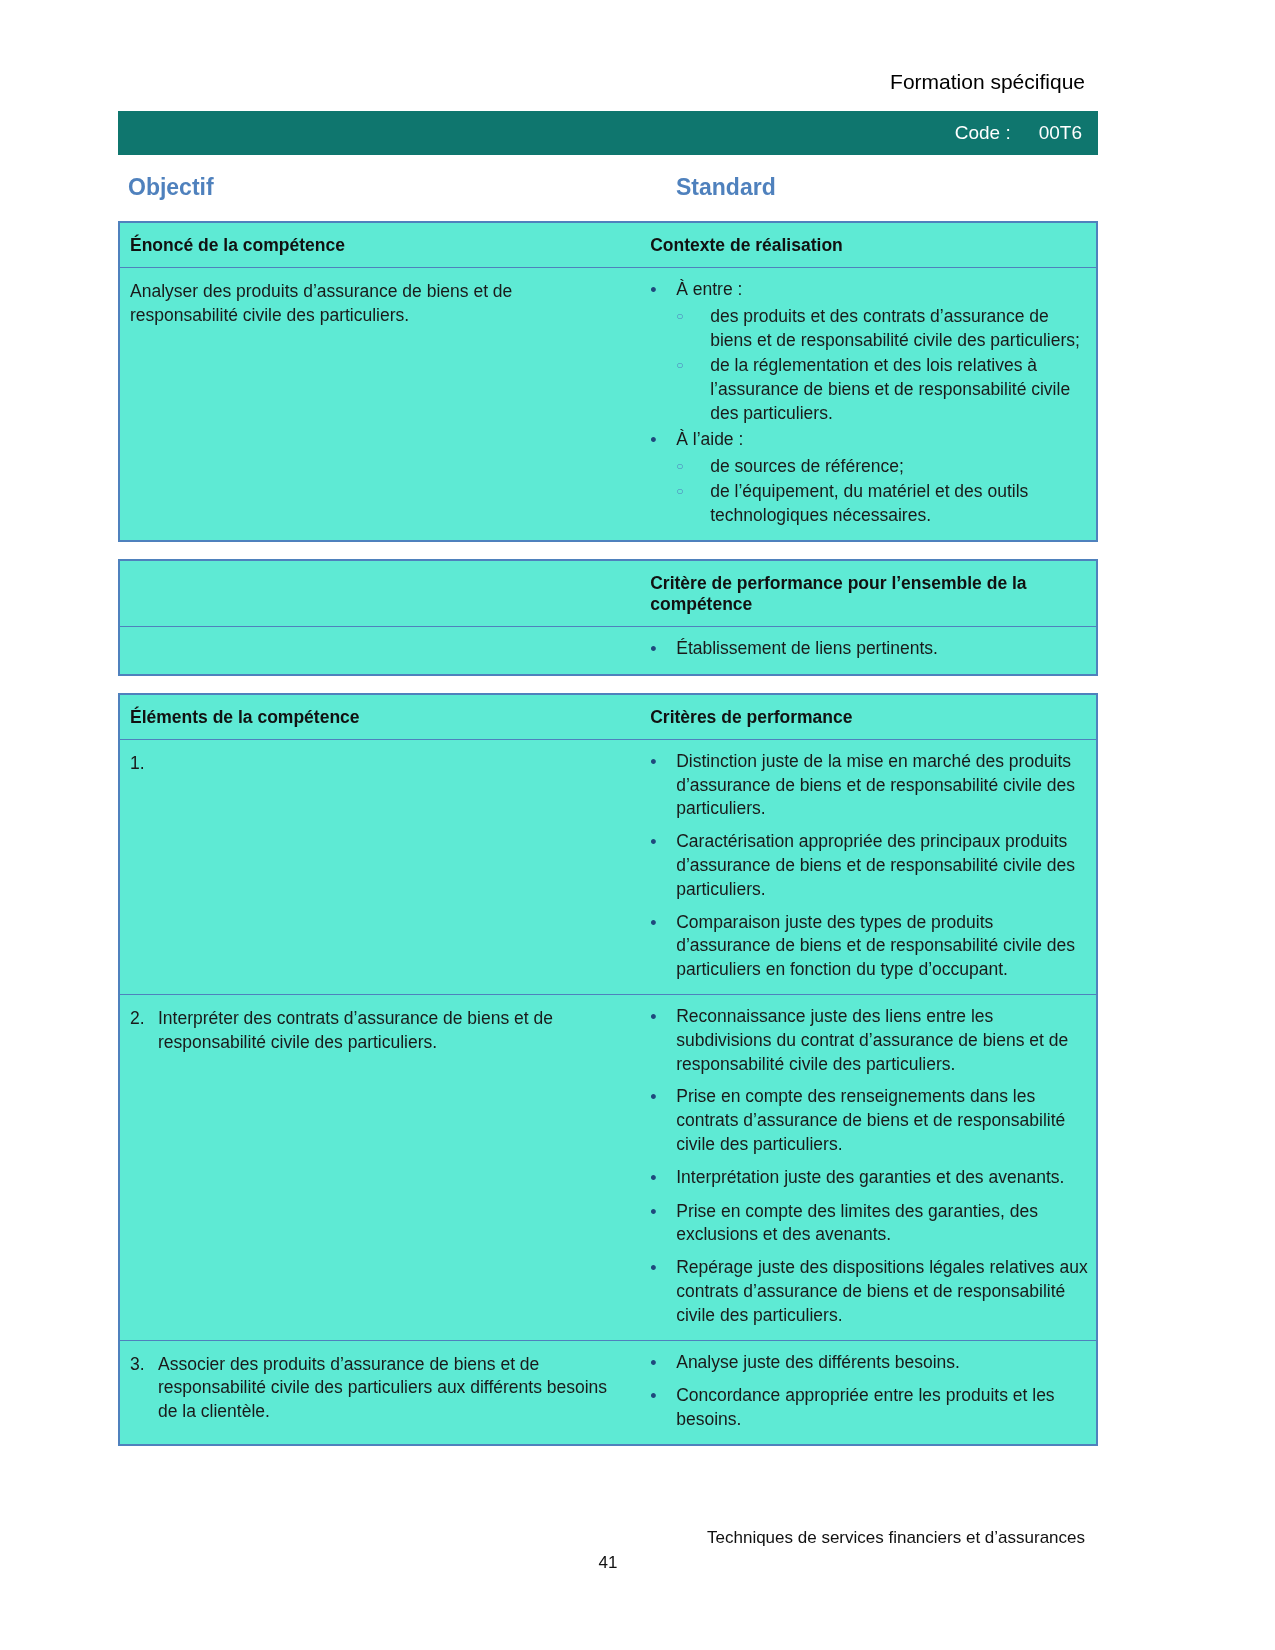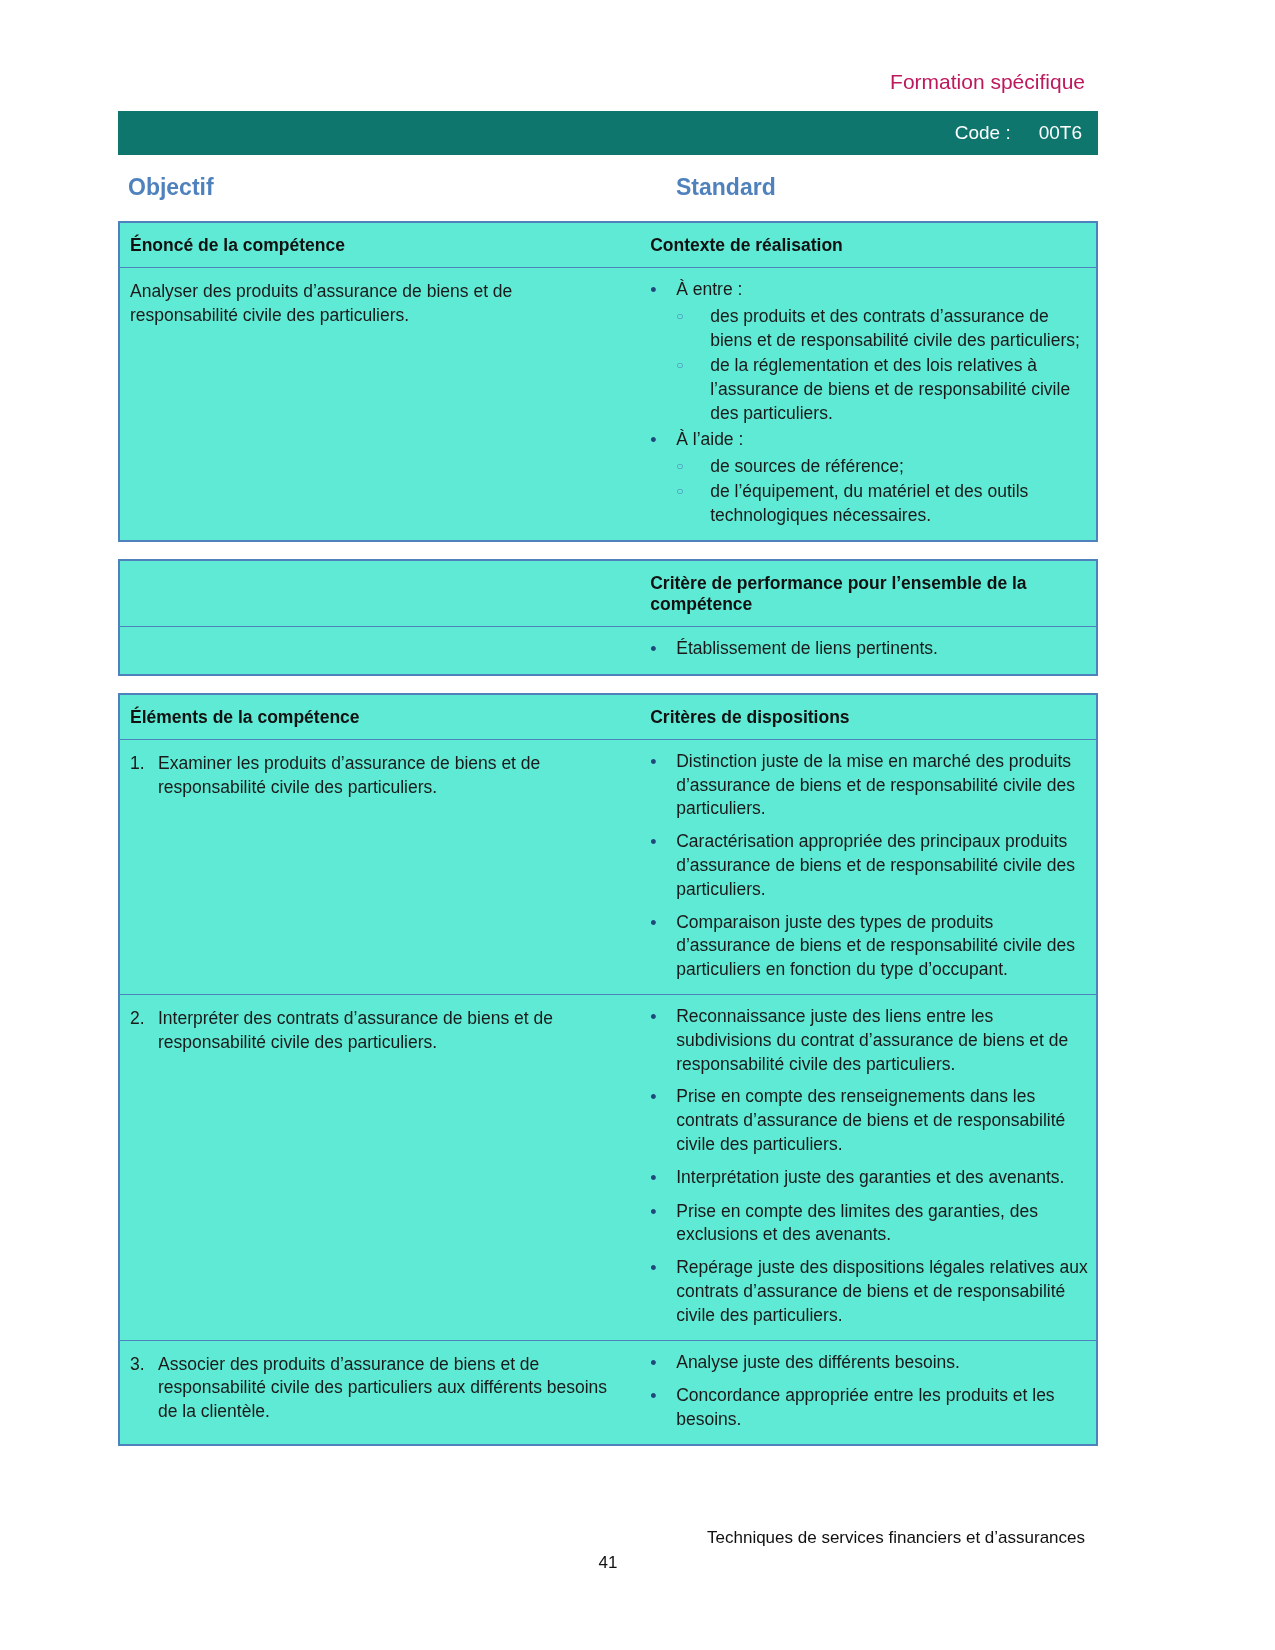--- a/index.html
+++ b/index.html
@@ -12,21 +12,21 @@
     background:#ffffff;
     color:#1a1a1a;
     overflow:hidden;
     margin:0 auto;
   }
 
   .content { position:absolute; left:118px; top:0; width:980px; }
 
   
   .doc-header { padding-top:70px; text-align:right; padding-right:13px; }
-  .doc-header span { color:#be185d; font-size:21px; }
+  .doc-header span { color:#000000; font-size:21px; }
 
   
   .code-banner {
     margin-top:17px;
     background:#0f766e;
     height:44px;
     display:flex; align-items:center; justify-content:flex-end;
     padding-right:16px;
     color:#ffffff; font-size:19px;
   }
@@ -158,29 +158,28 @@
         </div>
       </div>
     </section>
 
     <section class="tbl">
       <div class="row header-row">
         <div class="cell left">
           <span class="th">Éléments de la compétence</span>
         </div>
         <div class="cell right">
-          <span class="th">Critères de dispositions</span>
+          <span class="th">Critères de performance</span>
         </div>
       </div>
 
       <div class="row body-row">
         <div class="cell left">
           <div class="numbered">
             <span class="num">1.</span>
-            <span class="txt">Examiner les produits d’assurance de biens et de responsabilité civile des particuliers.</span>
           </div>
         </div>
         <div class="cell right">
           <div class="bullet l1 crit">
             <span class="marker dot"></span>
             <span class="txt">Distinction juste de la mise en marché des produits d’assurance de biens et de responsabilité civile des particuliers.</span>
           </div>
           <div class="bullet l1 crit">
             <span class="marker dot"></span>
             <span class="txt">Caractérisation appropriée des principaux produits d’assurance de biens et de responsabilité civile des particuliers.</span>

